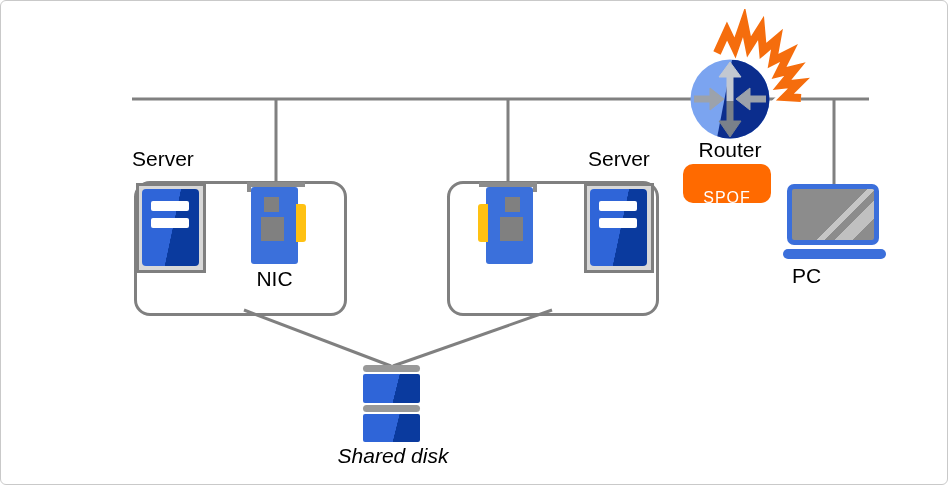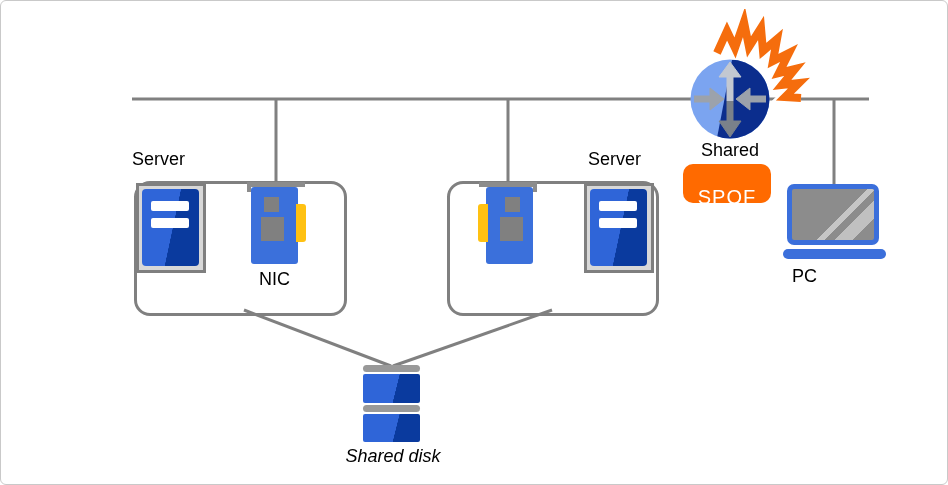--- a/index.html
+++ b/index.html
@@ -9,21 +9,21 @@
 
   
   .wire{stroke:var(--line-gray,#808080);stroke-width:3;fill:none;}
 
   
   .group-box{position:absolute;border:3px solid var(--line-gray,#808080);border-radius:16px;background:transparent;}
   .box-left{left:133px;top:180px;width:207px;height:129px;}
   .box-right{left:446px;top:180px;width:206px;height:129px;}
 
   
-  .lbl{position:absolute;color:#000;font-size:18px;line-height:20px;white-space:nowrap;}
+  .lbl{position:absolute;color:#000;font-size:21px;line-height:20px;white-space:nowrap;}
   .lbl-server-left{left:131px;top:148px;}
   .lbl-server-right{left:587px;top:148px;}
   .lbl-nic{left:248px;top:268px;width:51px;text-align:center;}
   .lbl-router{left:686px;top:139px;width:86px;text-align:center;}
   .lbl-pc{left:791px;top:265px;width:88px;text-align:left;}
   .lbl-disk{left:330px;top:445px;width:124px;text-align:center;font-style:italic;}
 
   
   .srv-frame{position:absolute;width:70px;height:90px;background:var(--panel-gray,#d8d8d8);border:3px solid var(--frame-gray,#7f7f7f);box-sizing:border-box;}
   .srv-frame.left{left:135px;top:182px;}
@@ -34,21 +34,21 @@
   .srv-slot{position:absolute;width:38px;height:10px;border-radius:2px;background:#ffffff;}
 
   
   .nic-bracket{position:absolute;background:var(--bracket-gray,#8c8c8c);}
   .nic-card{position:absolute;width:47px;height:77px;border-radius:3px;background:var(--nic-blue,#3b70db);}
   .nic-chip{position:absolute;background:var(--chip-gray,#808080);}
   .nic-tab{position:absolute;width:10px;height:38px;background:var(--tab-yellow,#ffc112);}
 
   
   .spof-badge{position:absolute;left:682px;top:163px;width:88px;height:39px;background:var(--spof-orange,#ff6a00);border-radius:10px;display:flex;align-items:center;justify-content:center;}
-  .spof-badge span{color:#ffffff;font-size:20px;letter-spacing:1px;margin-top:28px;}
+  .spof-badge span{color:#ffffff;font-size:16px;letter-spacing:1px;margin-top:28px;}
 
   
   .explosion-halo{stroke:#ffffff;stroke-width:13;fill:none;stroke-linejoin:miter;}
   .explosion{stroke:var(--explosion-orange,#f56d0d);stroke-width:8;fill:none;stroke-linejoin:miter;}
   .router-light{fill:var(--router-light-blue,#7ba4f0);}
   .router-dark{fill:var(--router-dark-blue,#0b2d8d);}
   .arrow-light{stroke:var(--arrow-light,#c3c8d1);fill:var(--arrow-light,#c3c8d1);}
   .arrow-mid{stroke:var(--arrow-mid,#9ca2ab);fill:var(--arrow-mid,#9ca2ab);}
   .arrow-dark{stroke:var(--arrow-dark,#7a818a);fill:var(--arrow-dark,#7a818a);}
   .arrow-shaft{stroke-width:7;fill:none;}
@@ -119,21 +119,21 @@
       <line class="arrow-light arrow-shaft" x1="74" y1="92" x2="74" y2="66"></line>
       <polygon class="arrow-light" points="74,53 63,68 85,68"></polygon>
       <line class="arrow-dark arrow-shaft" x1="74" y1="92" x2="74" y2="114"></line>
       <polygon class="arrow-dark" points="74,128 63,112 85,112"></polygon>
       <line class="arrow-mid arrow-shaft" x1="38" y1="90" x2="54" y2="90"></line>
       <polygon class="arrow-mid" points="68,90 54,79 54,101"></polygon>
       <line class="arrow-mid arrow-shaft" x1="110" y1="90" x2="94" y2="90"></line>
       <polygon class="arrow-mid" points="80,90 94,79 94,101"></polygon>
     </g>
   </svg>
-  <div class="lbl lbl-router">Shared</div>
+  <div class="lbl lbl-router">Router</div>
   <div class="spof-badge">
     <span>SPOF</span>
   </div>
 
   <div class="pc-screen">
     <div class="pc-glare"></div>
   </div>
   <div class="pc-base"></div>
   <div class="lbl lbl-pc">PC</div>
 

